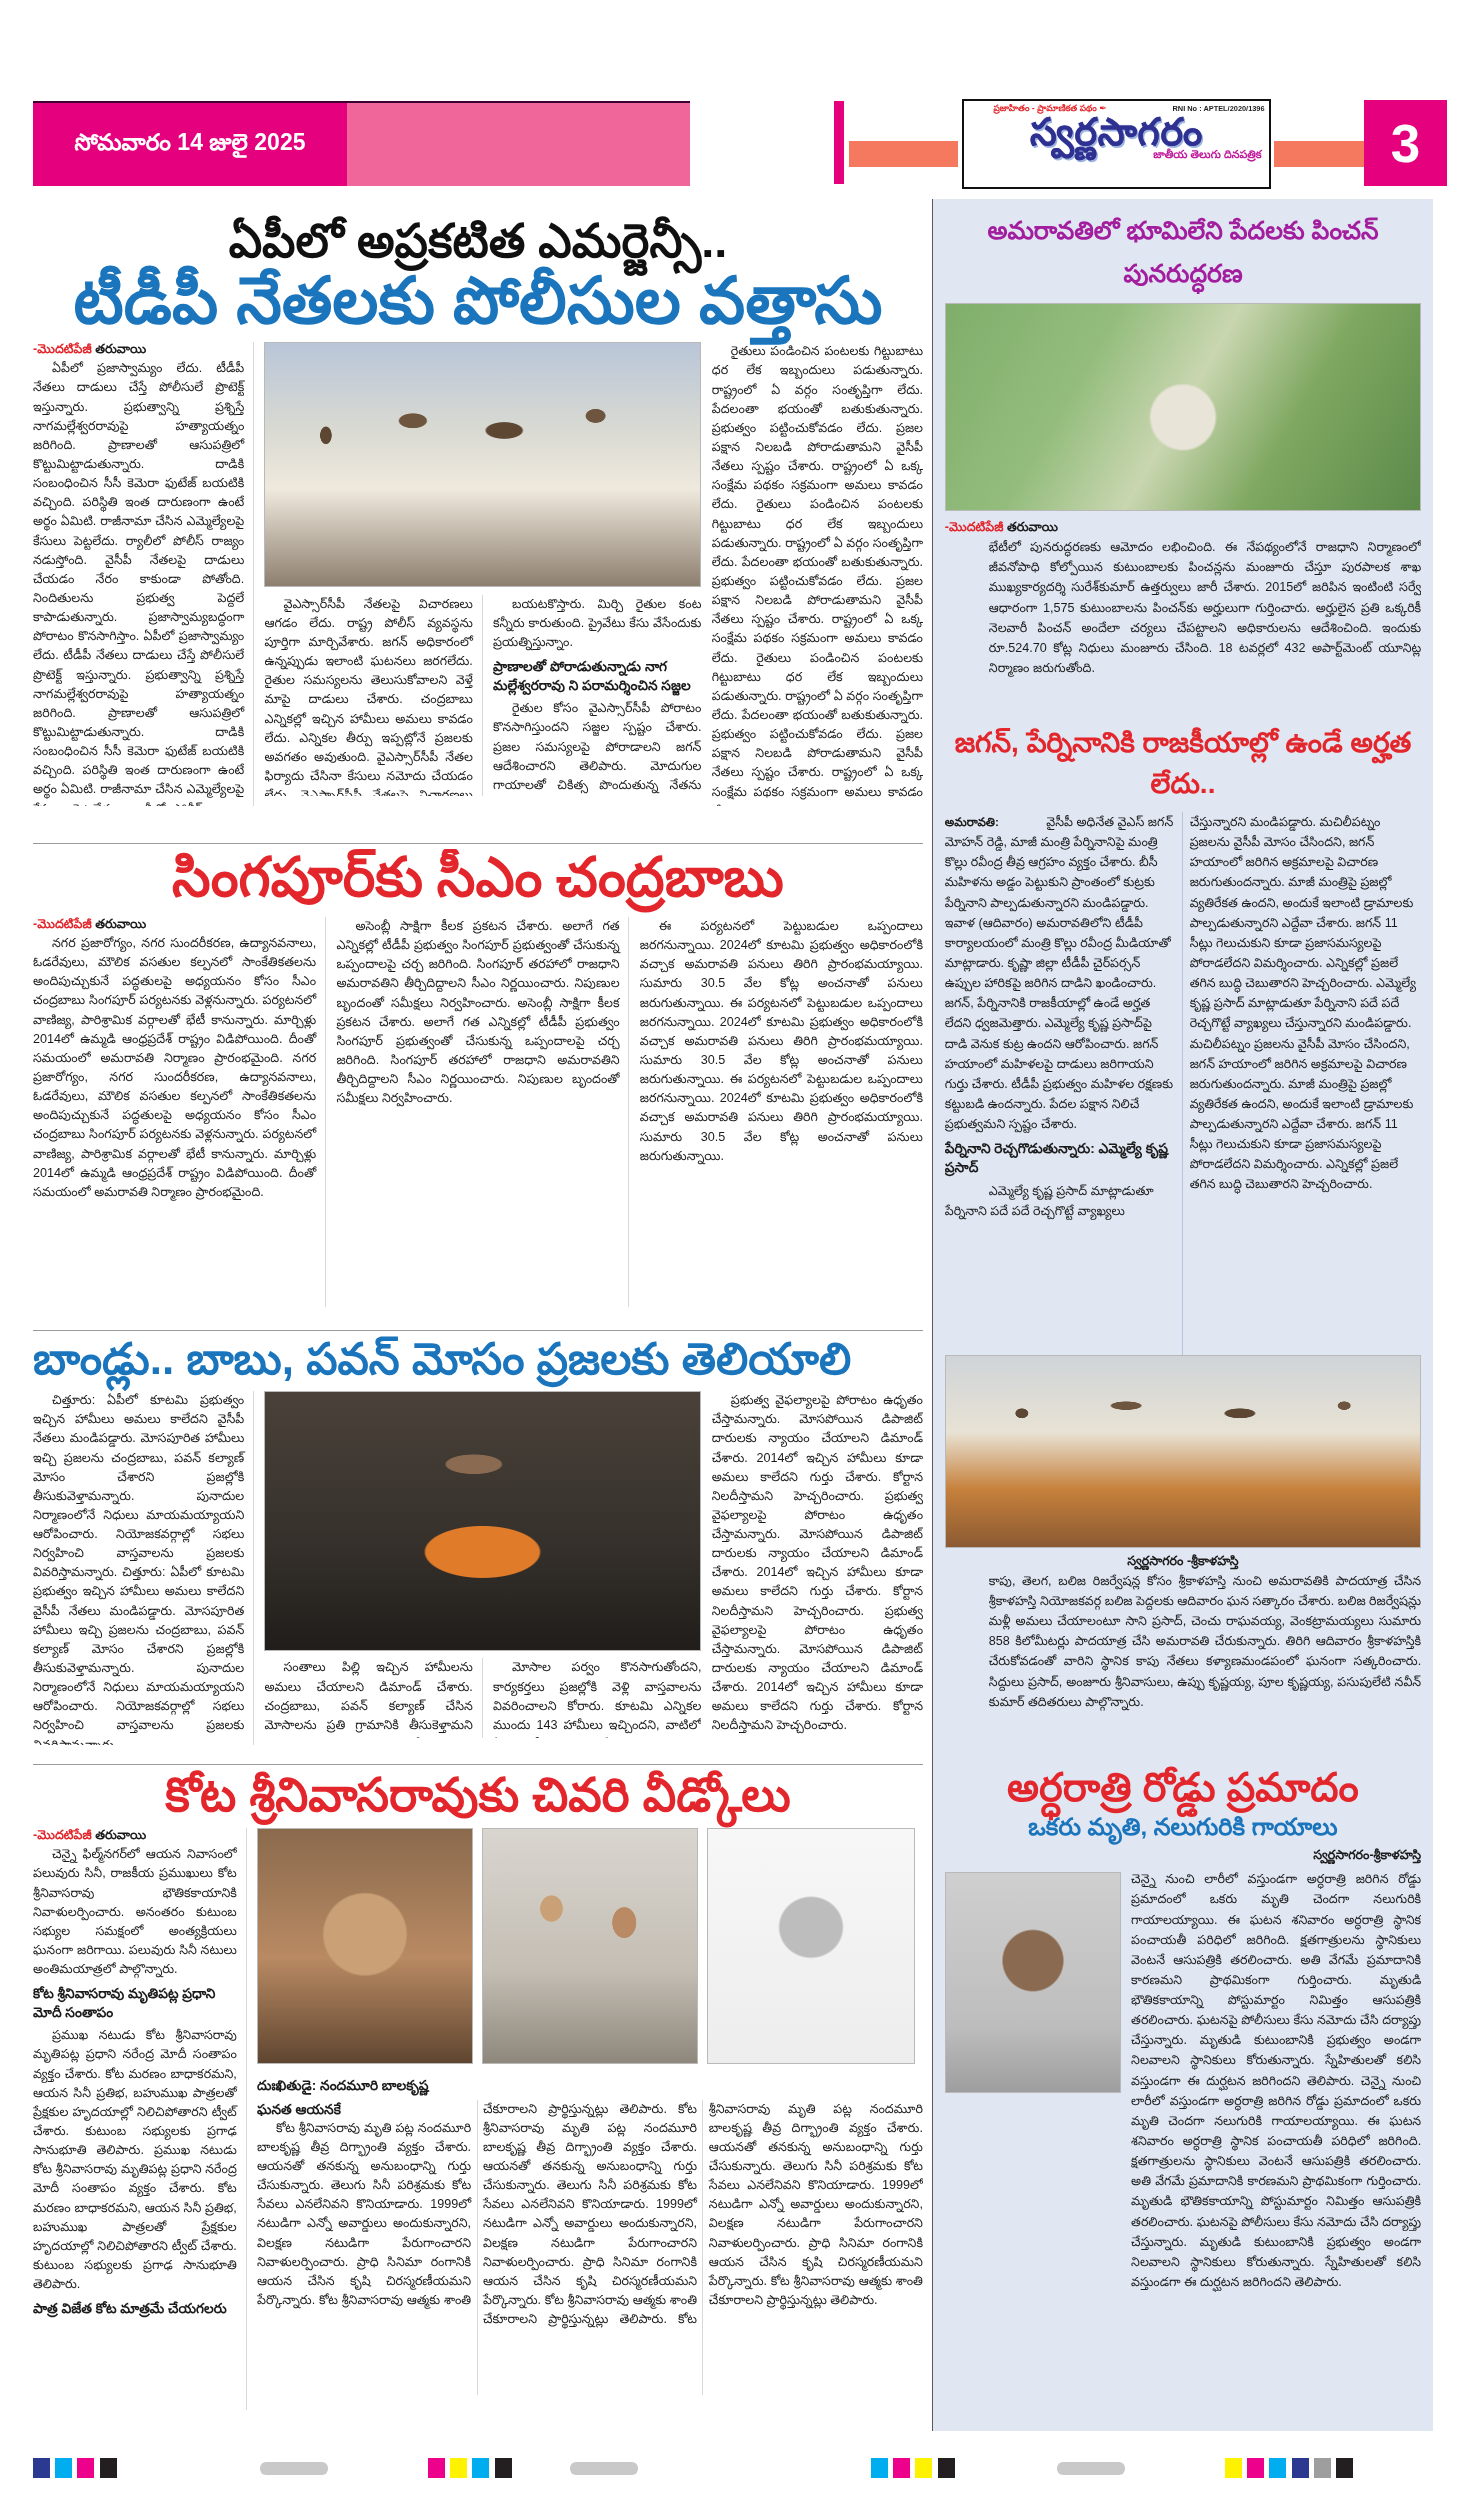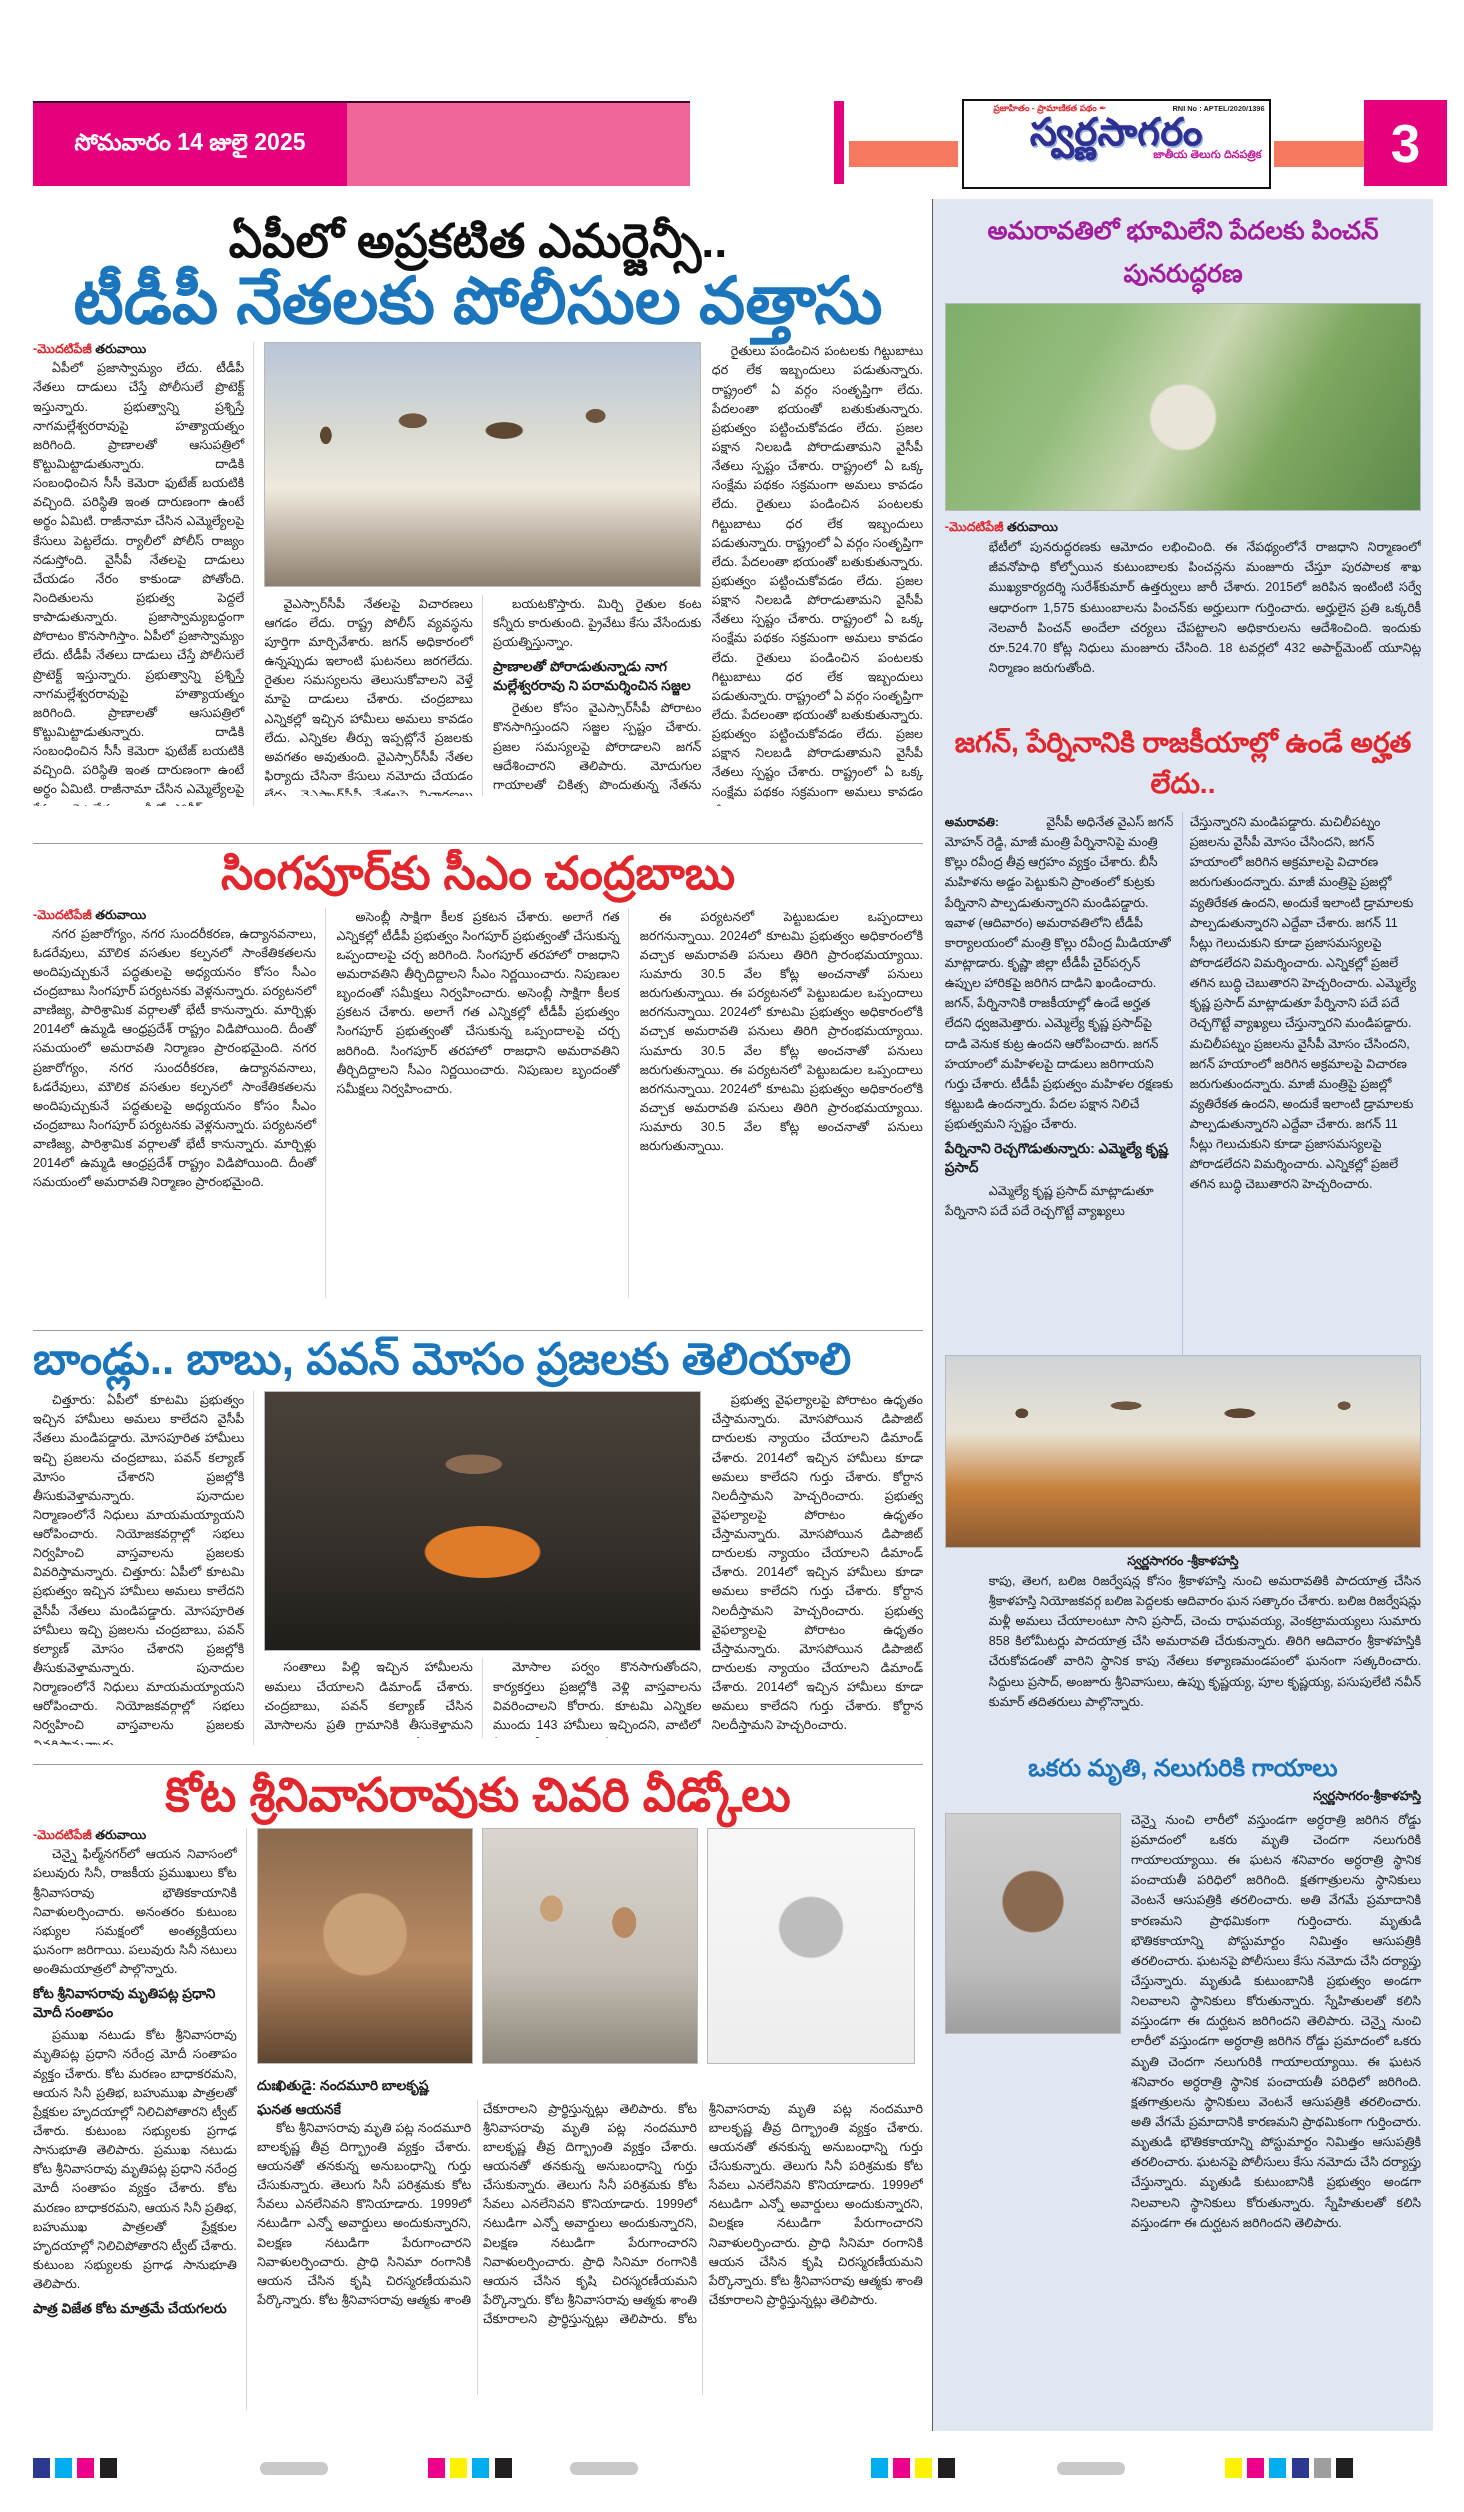--- a/index.html
+++ b/index.html
@@ -27,21 +27,21 @@
   
   .body-txt{font-size:12.6px;line-height:1.52;text-align:justify;text-indent:19px;word-break:break-word;}
   .byl{font-weight:700;font-size:12.6px;text-indent:0;}
   .byl .red{color:#e3262b;}
   .subhead{font-weight:700;font-size:13.7px;line-height:1.4;margin:4.4px 0;text-indent:0;}
   
   .story{position:absolute;left:33px;width:890px;overflow:hidden;background:#fff;}
   .rule{position:absolute;left:33px;width:890px;height:0;border-top:0.7px solid #9a9a9a;}
   .kicker{font-size:47px;font-weight:700;color:#101010;text-align:center;line-height:1.1;}
   .head-blue{font-size:65px;font-weight:700;color:#1b75bc;text-align:center;line-height:1.05;}
-  .head-red-lg{font-size:46px;font-weight:700;color:#e3262b;text-align:center;line-height:1.05;}
+  .head-red-lg{font-size:55px;font-weight:700;color:#e3262b;text-align:center;line-height:1.05;font-family:Liberation Serif, serif;}
   .head-blue-md{font-size:44px;font-weight:700;color:#1b75bc;text-align:left;line-height:1.05;}
   .head-red-md{font-size:47px;font-weight:700;color:#e3262b;text-align:center;line-height:1.05;}
   .cols{display:flex;gap:10.3px;}
   .col{flex:1;overflow:hidden;border-right:0.7px solid #d8d8d8;padding-right:8.9px;}
   .col:last-child{border-right:none;padding-right:0;}
   .mid{overflow:hidden;}
   .mid-cols{display:flex;gap:10.3px;margin-top:7.4px;}
   .mid-cols .col{flex:1;}
   
   .photo{position:relative;overflow:hidden;border:0.7px solid #b9b9b9;box-sizing:border-box;}
@@ -244,20 +244,21 @@
       <span style="font-weight:700;">అమరావతి:</span>
       <span class="r-body">వైసీపీ అధినేత వైఎస్ జగన్ మోహన్ రెడ్డి, మాజీ మంత్రి పేర్నినానిపై మంత్రి కొల్లు రవీంద్ర తీవ్ర ఆగ్రహం వ్యక్తం చేశారు. బీసీ మహిళను అడ్డం పెట్టుకుని ప్రాంతంలో కుట్రకు పేర్నినాని పాల్పడుతున్నారని మండిపడ్డారు. ఇవాళ (ఆదివారం) అమరావతిలోని టీడీపీ కార్యాలయంలో మంత్రి కొల్లు రవీంద్ర మీడియాతో మాట్లాడారు. కృష్ణా జిల్లా టీడీపీ చైర్‌పర్సన్ ఉప్పుల హారికపై జరిగిన దాడిని ఖండించారు. జగన్, పేర్నినానికి రాజకీయాల్లో ఉండే అర్హత లేదని ధ్వజమెత్తారు. ఎమ్మెల్యే కృష్ణ ప్రసాద్‌పై దాడి వెనుక కుట్ర ఉందని ఆరోపించారు. జగన్ హయాంలో మహిళలపై దాడులు జరిగాయని గుర్తు చేశారు. టీడీపీ ప్రభుత్వం మహిళల రక్షణకు కట్టుబడి ఉందన్నారు. పేదల పక్షాన నిలిచే ప్రభుత్వమని స్పష్టం చేశారు.</span>
       <div class="subhead">పేర్నినాని రెచ్చగొడుతున్నారు: ఎమ్మెల్యే కృష్ణ ప్రసాద్</div>
       <span class="r-body">ఎమ్మెల్యే కృష్ణ ప్రసాద్ మాట్లాడుతూ పేర్నినాని పదే పదే రెచ్చగొట్టే వ్యాఖ్యలు చేస్తున్నారని మండిపడ్డారు. మచిలీపట్నం ప్రజలను వైసీపీ మోసం చేసిందని, జగన్ హయాంలో జరిగిన అక్రమాలపై విచారణ జరుగుతుందన్నారు. మాజీ మంత్రిపై ప్రజల్లో వ్యతిరేకత ఉందని, అందుకే ఇలాంటి డ్రామాలకు పాల్పడుతున్నారని ఎద్దేవా చేశారు. జగన్ 11 సీట్లు గెలుచుకుని కూడా ప్రజాసమస్యలపై పోరాడలేదని విమర్శించారు. ఎన్నికల్లో ప్రజలే తగిన బుద్ధి చెబుతారని హెచ్చరించారు. ఎమ్మెల్యే కృష్ణ ప్రసాద్ మాట్లాడుతూ పేర్నినాని పదే పదే రెచ్చగొట్టే వ్యాఖ్యలు చేస్తున్నారని మండిపడ్డారు. మచిలీపట్నం ప్రజలను వైసీపీ మోసం చేసిందని, జగన్ హయాంలో జరిగిన అక్రమాలపై విచారణ జరుగుతుందన్నారు. మాజీ మంత్రిపై ప్రజల్లో వ్యతిరేకత ఉందని, అందుకే ఇలాంటి డ్రామాలకు పాల్పడుతున్నారని ఎద్దేవా చేశారు. జగన్ 11 సీట్లు గెలుచుకుని కూడా ప్రజాసమస్యలపై పోరాడలేదని విమర్శించారు. ఎన్నికల్లో ప్రజలే తగిన బుద్ధి చెబుతారని హెచ్చరించారు.</span>
     </div>
 
     <div class="photo ph-balija" style="width:100%;height:193px;"></div>
     <div class="byl center" style="margin-top:5.9px;">స్వర్ణసాగరం -శ్రీకాళహస్తి</div>
     <div class="r-body" style="height:183px;overflow:hidden;">కాపు, తెలగ, బలిజ రిజర్వేషన్ల కోసం శ్రీకాళహస్తి నుంచి అమరావతికి పాదయాత్ర చేసిన శ్రీకాళహస్తి నియోజకవర్గ బలిజ పెద్దలకు ఆదివారం ఘన సత్కారం చేశారు. బలిజ రిజర్వేషన్లు మళ్లీ అమలు చేయాలంటూ సాని ప్రసాద్, చెంచు రాఘవయ్య, వెంకట్రామయ్యలు సుమారు 858 కిలోమీటర్లు పాదయాత్ర చేసి అమరావతి చేరుకున్నారు. తిరిగి ఆదివారం శ్రీకాళహస్తికి చేరుకోవడంతో వారిని స్థానిక కాపు నేతలు కళ్యాణమండపంలో ఘనంగా సత్కరించారు. సిద్దులు ప్రసాద్, అంజూరు శ్రీనివాసులు, ఉప్పు కృష్ణయ్య, పూల కృష్ణయ్య, పసుపులేటి నవీన్ కుమార్ తదితరులు పాల్గొన్నారు.</div>
 
+    <div class="r-head-red-lg" style="margin:10.3px 0 3px;">అర్ధరాత్రి రోడ్డు ప్రమాదం</div>
     <div class="r-sub-blue">ఒకరు మృతి, నలుగురికి గాయాలు</div>
     <div class="byl right" style="margin:5.9px 0 4.4px;">స్వర్ణసాగరం-శ్రీకాళహస్తి</div>
 
     <div style="overflow:hidden;">
       <div class="photo ph-victim" style="float:left;width:176px;height:221px;margin:3px 10.3px 4.4px 0;"></div>
       <div class="r-body" style="height:470px;overflow:hidden;">చెన్నై నుంచి లారీలో వస్తుండగా అర్ధరాత్రి జరిగిన రోడ్డు ప్రమాదంలో ఒకరు మృతి చెందగా నలుగురికి గాయాలయ్యాయి. ఈ ఘటన శనివారం అర్ధరాత్రి స్థానిక పంచాయతీ పరిధిలో జరిగింది. క్షతగాత్రులను స్థానికులు వెంటనే ఆసుపత్రికి తరలించారు. అతి వేగమే ప్రమాదానికి కారణమని ప్రాథమికంగా గుర్తించారు. మృతుడి భౌతికకాయాన్ని పోస్టుమార్టం నిమిత్తం ఆసుపత్రికి తరలించారు. ఘటనపై పోలీసులు కేసు నమోదు చేసి దర్యాప్తు చేస్తున్నారు. మృతుడి కుటుంబానికి ప్రభుత్వం అండగా నిలవాలని స్థానికులు కోరుతున్నారు. స్నేహితులతో కలిసి వస్తుండగా ఈ దుర్ఘటన జరిగిందని తెలిపారు. చెన్నై నుంచి లారీలో వస్తుండగా అర్ధరాత్రి జరిగిన రోడ్డు ప్రమాదంలో ఒకరు మృతి చెందగా నలుగురికి గాయాలయ్యాయి. ఈ ఘటన శనివారం అర్ధరాత్రి స్థానిక పంచాయతీ పరిధిలో జరిగింది. క్షతగాత్రులను స్థానికులు వెంటనే ఆసుపత్రికి తరలించారు. అతి వేగమే ప్రమాదానికి కారణమని ప్రాథమికంగా గుర్తించారు. మృతుడి భౌతికకాయాన్ని పోస్టుమార్టం నిమిత్తం ఆసుపత్రికి తరలించారు. ఘటనపై పోలీసులు కేసు నమోదు చేసి దర్యాప్తు చేస్తున్నారు. మృతుడి కుటుంబానికి ప్రభుత్వం అండగా నిలవాలని స్థానికులు కోరుతున్నారు. స్నేహితులతో కలిసి వస్తుండగా ఈ దుర్ఘటన జరిగిందని తెలిపారు.</div>
     </div>
 
   </div>
 

